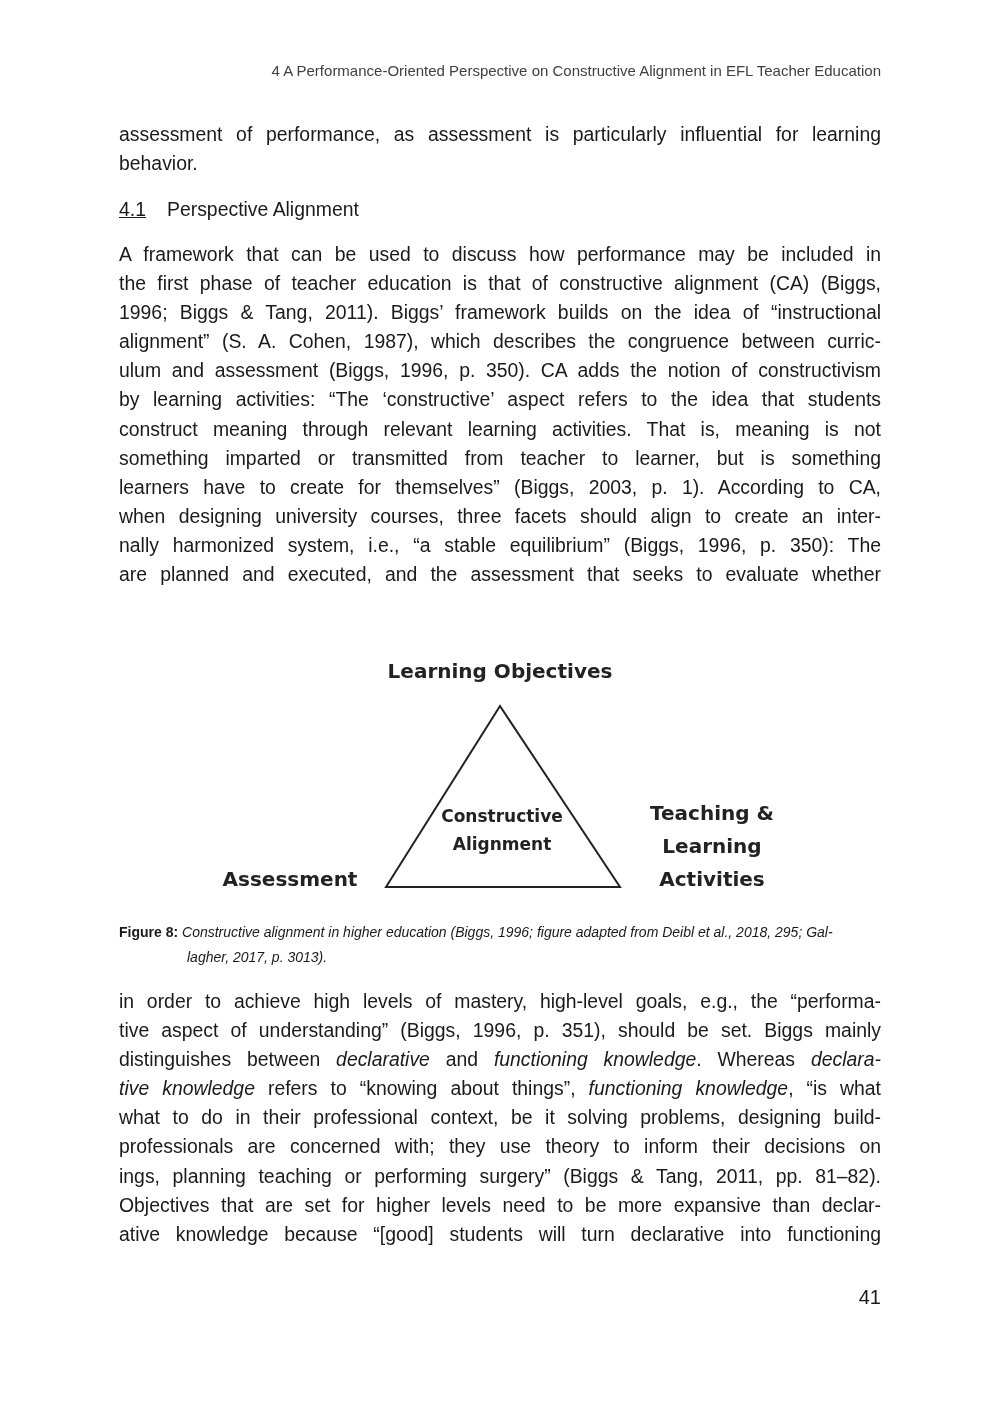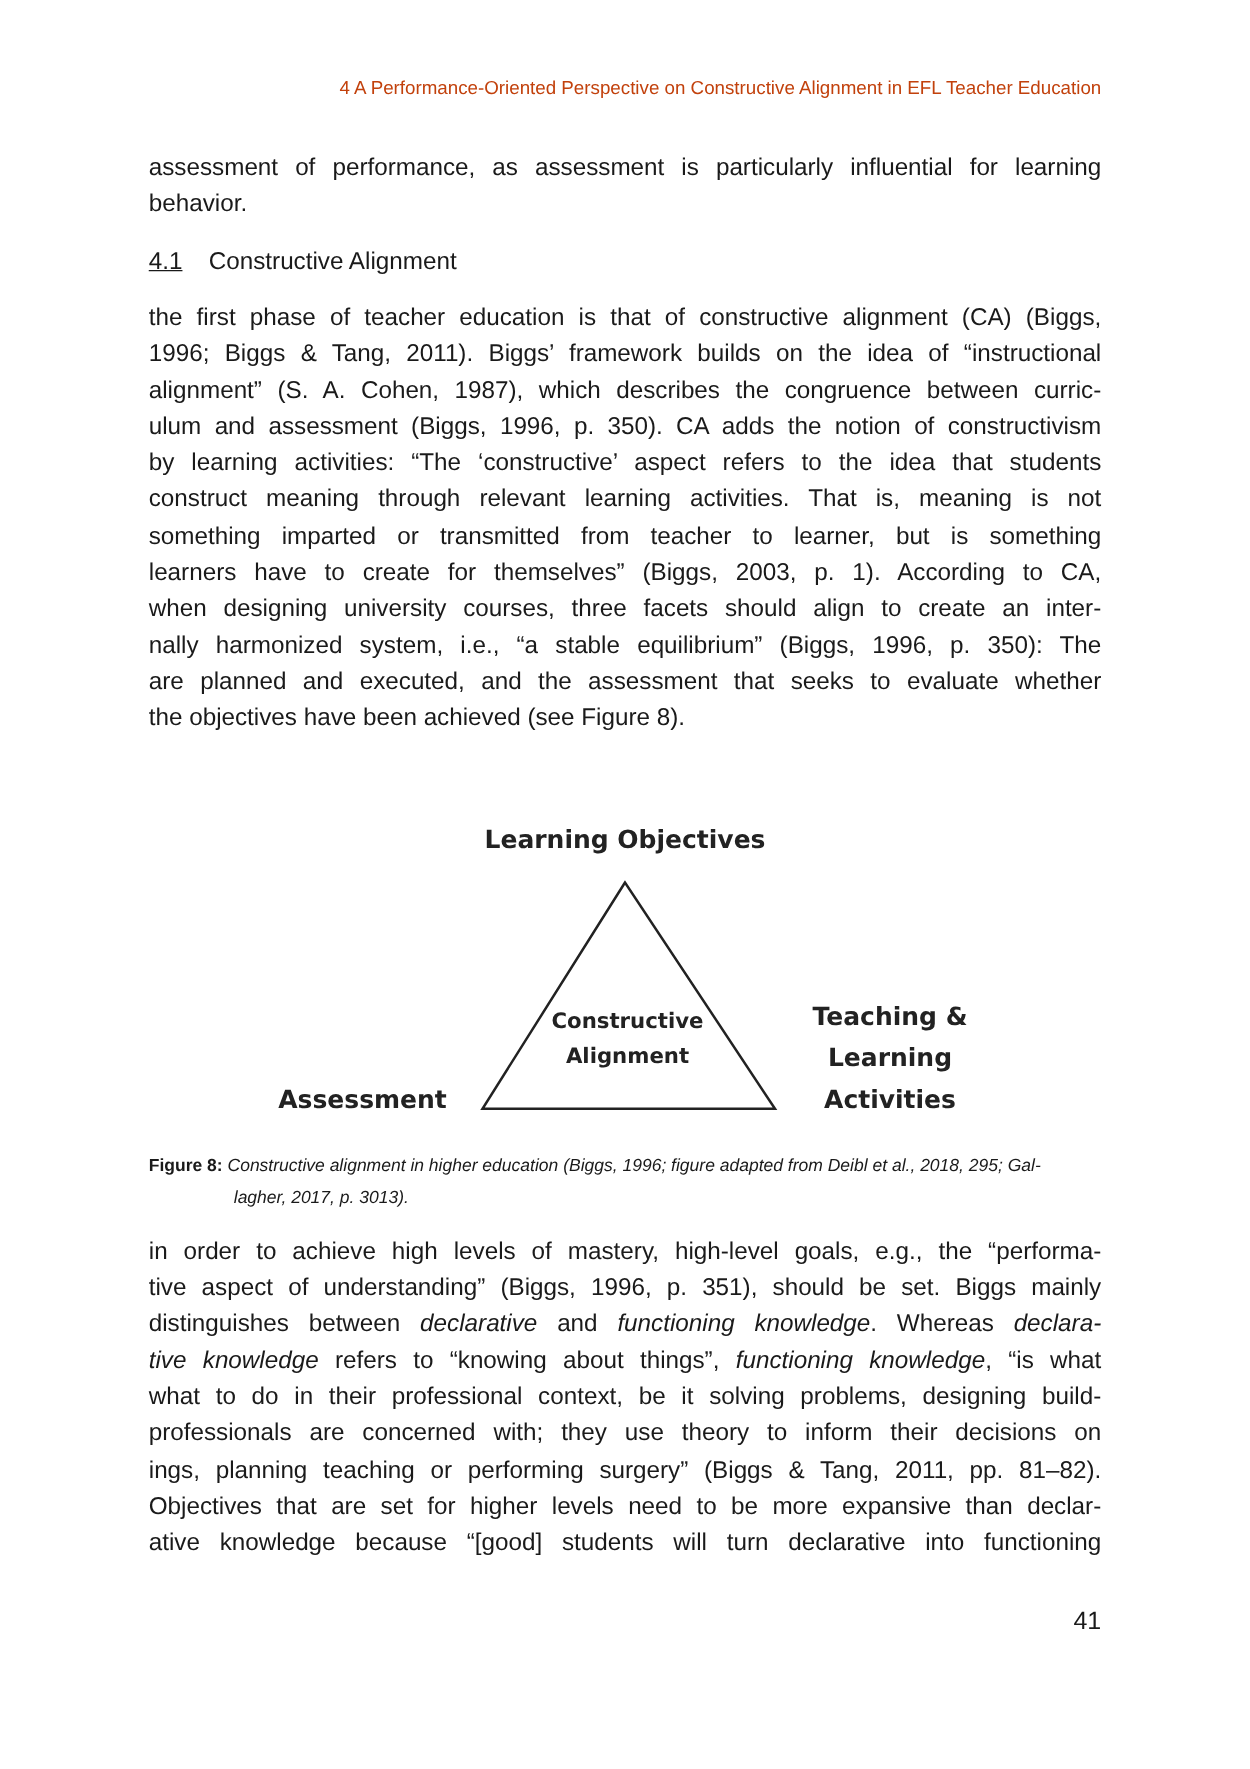--- a/index.html
+++ b/index.html
@@ -1,18 +1,18 @@
 <!DOCTYPE html>
 <html><head>
   <meta charset="utf-8">
   <style>
     html, body { margin: 0; padding: 0; background: #ffffff; }
     body { width: 1000px; height: 1415px; position: relative; overflow: hidden;
            font-family: "Liberation Sans", sans-serif; color: #1a1a1a; }
-    .running-head { position: absolute; top: 62px; right: 119px; font-size: 15px; color: #c2410c; letter-spacing: 0; }
+    .running-head { position: absolute; top: 62px; right: 119px; font-size: 15px; color: #404040; letter-spacing: 0; }
     .text-block { position: absolute; left: 119px; width: 762px; font-size: 19.4px; }
     .line { height: 29.1px; line-height: 29.1px; white-space: nowrap; text-align: justify; text-align-last: justify; }
     .line.last { text-align-last: left; }
     .line.indent { text-indent: 37px; }
     .section-heading { position: absolute; left: 119px; top: 195px; font-size: 19.4px; line-height: 29px; }
     .section-heading .num { display: inline-block; width: 48px; text-decoration: underline; }
     .figure { position: absolute; left: 200px; top: 650px; width: 600px; height: 250px; }
     .figure svg { width: 600px; height: 250px; display: block; }
     .fig-label { font-family: "DejaVu Sans", sans-serif; font-weight: bold; fill: #222; }
     .caption { position: absolute; left: 119px; top: 920px; width: 762px; font-size: 14px; line-height: 25px; }
@@ -26,36 +26,36 @@
 <body>
 
 <div class="running-head">4 A Performance-Oriented Perspective on Constructive Alignment in EFL Teacher Education</div>
 
 <div class="text-block" style="top:120px;">
   <div class="line">assessment of performance, as assessment is particularly influential for learning</div>
   <div class="line last">behavior.</div>
 </div>
 
 <div class="section-heading">
-  <span class="num">4.1</span><span>Constructive Alignment</span>
+  <span class="num">4.1</span><span>Perspective Alignment</span>
 </div>
 
 <div class="text-block" style="top:240px;">
+  <div class="line">A framework that can be used to discuss how performance may be included in</div>
   <div class="line">the first phase of teacher education is that of constructive alignment (CA) (Biggs,</div>
   <div class="line">1996; Biggs &amp; Tang, 2011). Biggs’ framework builds on the idea of “instructional</div>
   <div class="line">alignment” (S. A. Cohen, 1987), which describes the congruence between curric-</div>
   <div class="line">ulum and assessment (Biggs, 1996, p. 350). CA adds the notion of constructivism</div>
   <div class="line">by learning activities: “The ‘constructive’ aspect refers to the idea that students</div>
   <div class="line">construct meaning through relevant learning activities. That is, meaning is not</div>
   <div class="line">something imparted or transmitted from teacher to learner, but is something</div>
   <div class="line">learners have to create for themselves” (Biggs, 2003, p. 1). According to CA,</div>
   <div class="line">when designing university courses, three facets should align to create an inter-</div>
   <div class="line">nally harmonized system, i.e., “a stable equilibrium” (Biggs, 1996, p. 350): The</div>
   <div class="line">are planned and executed, and the assessment that seeks to evaluate whether</div>
-  <div class="line last">the objectives have been achieved (see Figure 8).</div>
 </div>
 
 <div class="figure">
   <svg viewBox="0 0 600 250" xmlns="http://www.w3.org/2000/svg">
     <text class="fig-label" x="300" y="28" font-size="20" text-anchor="middle">Learning Objectives</text>
     <polygon points="300,56 186,237 420,237" fill="none" stroke="#222" stroke-width="2"></polygon>
     <text class="fig-label" x="302" y="172" font-size="17" text-anchor="middle">Constructive</text>
     <text class="fig-label" x="302" y="200" font-size="17" text-anchor="middle">Alignment</text>
     <text class="fig-label" x="90" y="236" font-size="20" text-anchor="middle">Assessment</text>
     <text class="fig-label" x="512" y="170" font-size="20" text-anchor="middle">Teaching &amp;</text>

